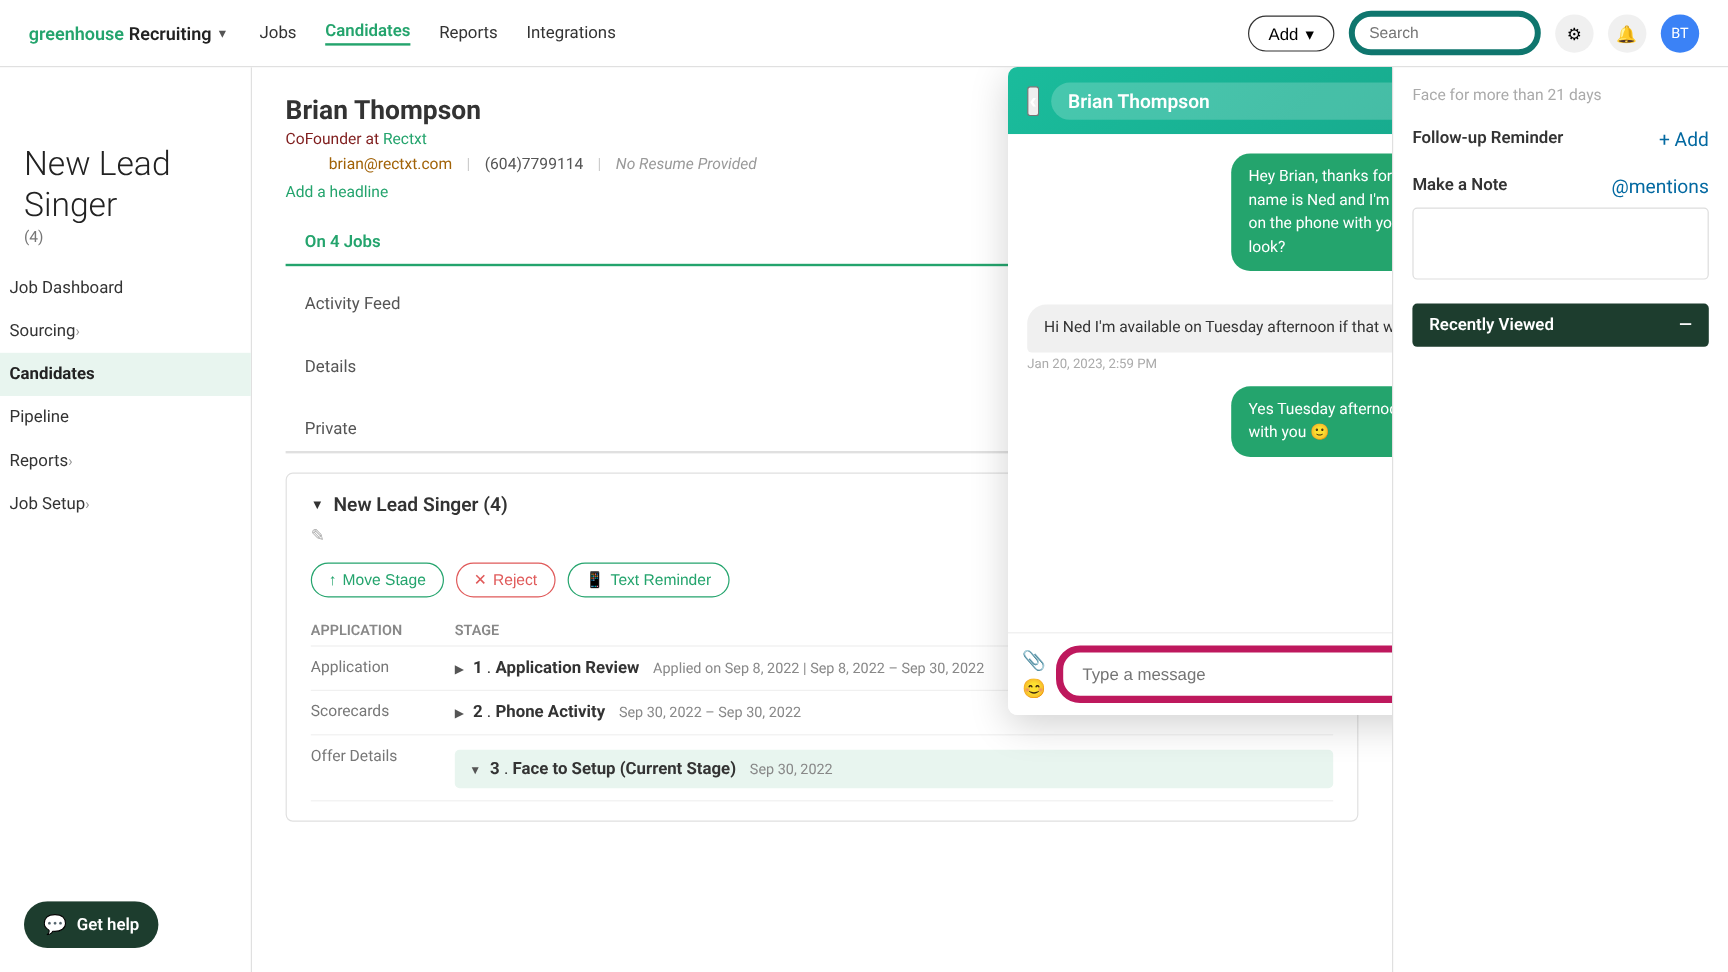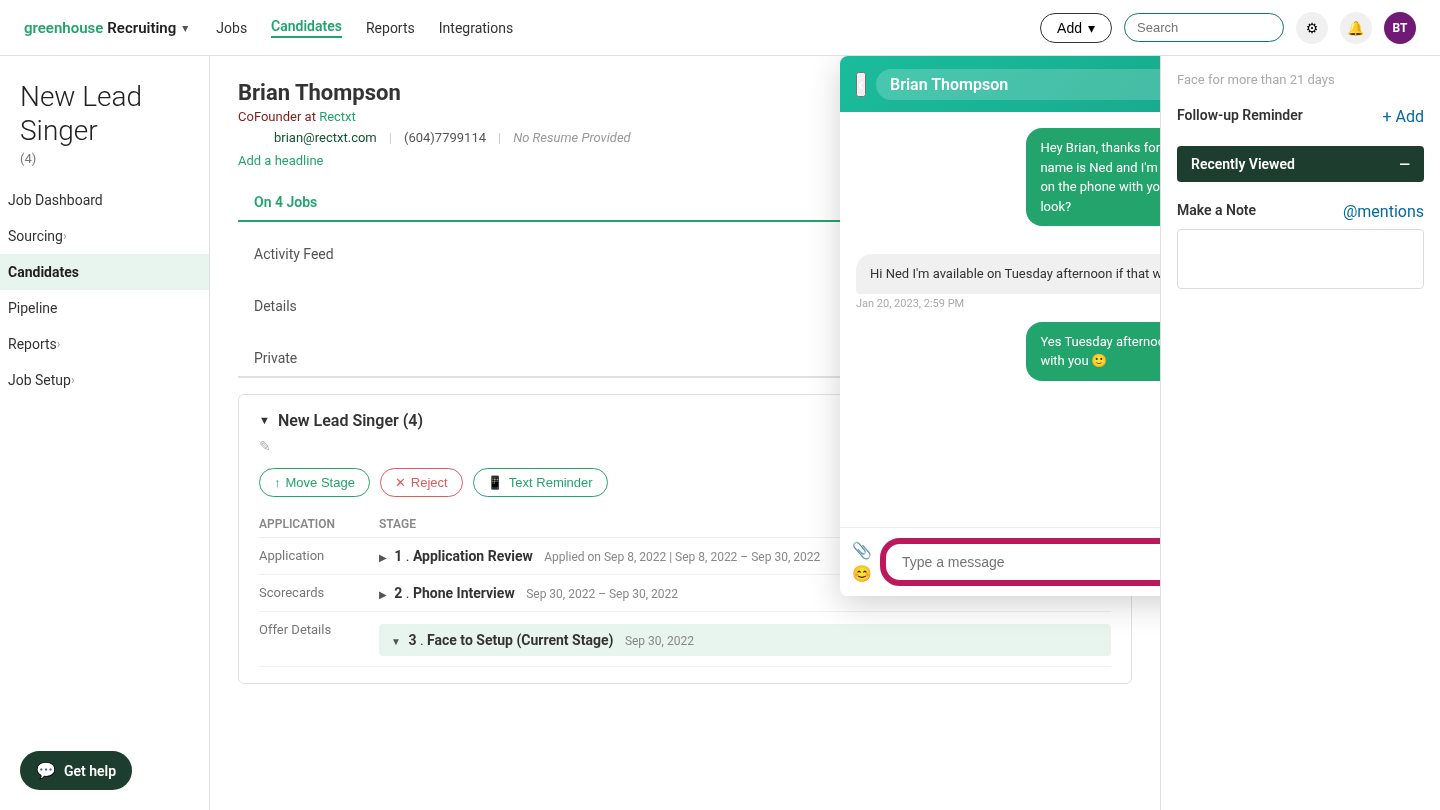--- a/index.html
+++ b/index.html
@@ -17,49 +17,49 @@
     .nav-links { display: flex; align-items: center; gap: 24px; }
     .nav-link { color: #333; text-decoration: none; font-size: 14px; cursor: pointer; }
     .nav-link.active { color: #24a46d; font-weight: 600; border-bottom: 2px solid #24a46d; padding-bottom: 2px; }
     .nav-right { margin-left: auto; display: flex; align-items: center; gap: 12px; }
     .add-btn {
       border: 1.5px solid #333; border-radius: 20px; padding: 6px 16px;
       display: flex; align-items: center; gap: 6px; cursor: pointer; font-size: 14px; font-weight: 500;
       background: #fff;
     }
     .search-box {
-      border: 1px solid #0f766e; border-radius: 20px; padding: 6px 12px;
+      border: 5px solid #0f766e; border-radius: 20px; padding: 6px 12px;
       width: 160px; font-size: 13px; color: #7f1d1d;
     }
     .nav-icon-btn { width: 32px; height: 32px; border-radius: 50%; border: none; background: #f0f0f0; cursor: pointer; display: flex; align-items: center; justify-content: center; font-size: 14px; }
-    .avatar { width: 32px; height: 32px; border-radius: 50%; background: #701a75; color: #fff; display: flex; align-items: center; justify-content: center; font-size: 12px; font-weight: 700; cursor: pointer; }
+    .avatar { width: 32px; height: 32px; border-radius: 50%; background: #3b82f6; color: #fff; display: flex; align-items: center; justify-content: center; font-size: 12px; font-weight: 400; cursor: pointer; }
 
     
     .layout { display: flex; height: calc(810px - 56px); }
 
     
     .sidebar { width: 210px; border-right: 1px solid #e0e0e0; padding-top: 24px; flex-shrink: 0; }
     .sidebar-section { padding: 0 0 8px 0; }
     .page-title-area { padding: 0 20px 16px; }
-    .page-title { font-size: 28px; font-weight: 300; color: #222; line-height: 1.2; }
+    .page-title { font-size: 28px; font-weight: 300; color: #222; line-height: 1.2; margin-top: 40px; }
     .page-subtitle { font-size: 13px; color: #777; margin-top: 4px; }
     .sidebar-item {
       display: flex; align-items: center; justify-content: flex-start;
       padding: 10px 8px; cursor: pointer; font-size: 14px; color: #333;
     }
     .sidebar-item.active { background: #e8f5ef; font-weight: 700; color: #222; }
     .sidebar-item .chevron { color: #999; font-size: 12px; }
 
     
     .main { flex: 1; overflow-y: auto; padding: 24px 28px; position: relative; }
     .candidate-name { font-size: 22px; font-weight: 700; margin-bottom: 4px; }
     .candidate-title { font-size: 13px; color: #555; margin-bottom: 6px; }
     .candidate-title span { color: #7f1d1d; }
     .candidate-meta { display: flex; align-items: center; gap: 12px; font-size: 13px; color: #555; margin-bottom: 8px; }
-    .candidate-meta a { color: #14532d; text-decoration: none; padding-left: 36px; }
+    .candidate-meta a { color: #a16207; text-decoration: none; padding-left: 36px; }
     .meta-separator { color: #ccc; }
     .no-resume { color: #999; font-style: italic; }
     .add-headline { color: #24a46d; font-size: 13px; cursor: pointer; }
 
     
     .tabs { display: flex; gap: 16px; border-bottom: 2px solid #e0e0e0; margin: 16px 0; flex-direction: column; }
     .tab {
       padding: 10px 16px; cursor: pointer; font-size: 14px; color: #555;
       border-bottom: 2px solid transparent; margin-bottom: -2px;
     }
@@ -283,21 +283,21 @@
 
         <div class="stage-row">
           <div class="col-app">
             <span style="font-size:13px;color:#777;">Scorecards</span>
           </div>
           <div class="col-stage">
             <div class="stage-name">
               <span class="triangle">▶</span>
               <strong>2</strong>
               <span>. </span>
-              <strong>Phone Interview</strong>
+              <strong>Phone Activity</strong>
               <span class="stage-dates" style="font-weight:400;margin-left:8px;">Sep 30, 2022 – Sep 30, 2022</span>
             </div>
           </div>
         </div>
 
         <div class="stage-row">
           <div class="col-app">
             <span style="font-size:13px;color:#777;">Offer Details</span>
           </div>
           <div class="col-stage">
@@ -356,31 +356,31 @@
     <div class="right-section">
       <div class="right-faded">Face for more than 21 days</div>
     </div>
     <div class="right-section">
       <div class="right-section-title">
         <span>Follow-up Reminder</span>
         <span class="add-link">+ Add</span>
       </div>
     </div>
     <div class="right-section">
+      <div class="right-section-title">
+        <span>Make a Note</span>
+        <span class="add-link">@mentions</span>
+      </div>
+      <div class="make-note-box"></div>
+    </div>
+    <div class="right-section">
       <div class="recently-viewed-header">
         <span>Recently Viewed</span>
         <span>—</span>
       </div>
-    </div>
-    <div class="right-section">
-      <div class="right-section-title">
-        <span>Make a Note</span>
-        <span class="add-link">@mentions</span>
-      </div>
-      <div class="make-note-box"></div>
     </div>
   </aside>
 
 </div>
 
 <div class="get-help">
   <span class="get-help-icon">💬</span>
   <span>Get help</span>
 </div>
 

